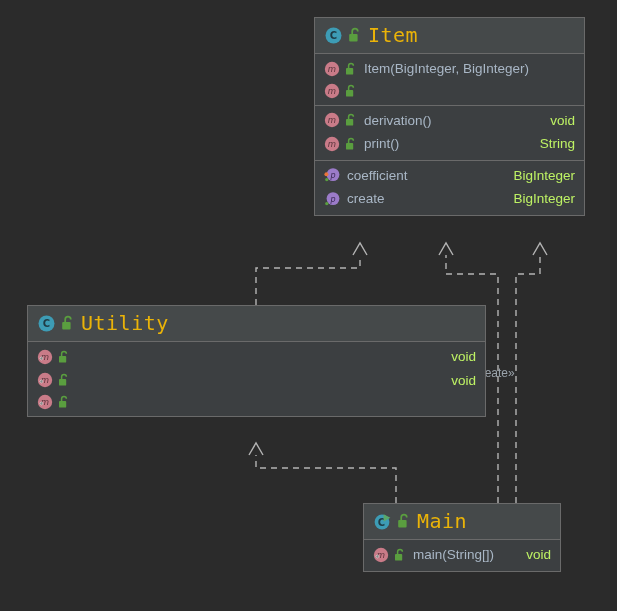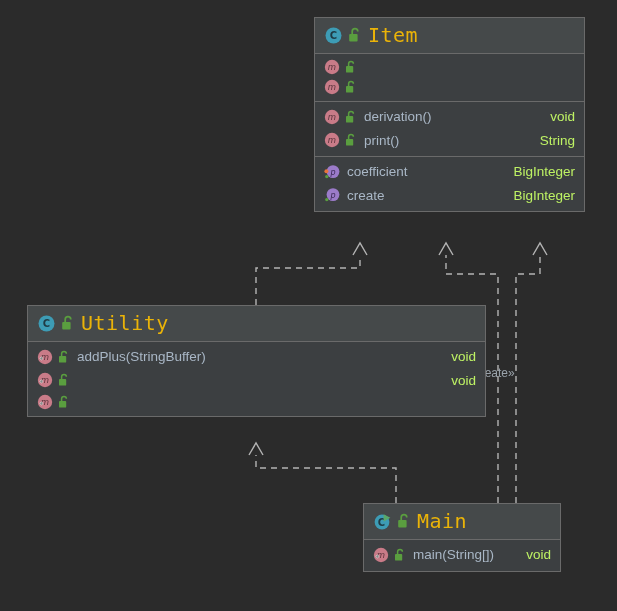--- a/index.html
+++ b/index.html
@@ -168,20 +168,21 @@
             <circle cx="8" cy="8" r="7.2" fill="#c97b88"></circle>
             <text x="8" y="11.3" font-family="DejaVu Sans, sans-serif" font-size="8.5" font-style="italic" fill="#57323a" text-anchor="middle">m</text>
           </svg>
         </span>
         <span class="icn icn-lock">
           <svg viewBox="0 0 12 14">
             <path d="M3.6 6 V3.8 a2.4 2.4 0 0 1 4.8 0" fill="none" stroke="#5a9e3f" stroke-width="1.5"></path>
             <rect x="1" y="6" width="7.2" height="6.6" rx="0.9" fill="#5a9e3f"></rect>
           </svg>
         </span>
+        <span class="member-name pad-name">Item(BigInteger, BigInteger)</span>
         <span class="member-spacer"></span>
         <span class="member-type"></span>
       </div>
       <div class="member-row">
         <span class="icn icn-method">
           <svg viewBox="0 0 16 16">
             <circle cx="8" cy="8" r="7.2" fill="#c97b88"></circle>
             <text x="8" y="11.3" font-family="DejaVu Sans, sans-serif" font-size="8.5" font-style="italic" fill="#57323a" text-anchor="middle">m</text>
           </svg>
         </span>
@@ -288,21 +289,20 @@
             <text x="8" y="11.3" font-family="DejaVu Sans, sans-serif" font-size="8.5" font-style="italic" fill="#57323a" text-anchor="middle">m</text>
             <path d="M2.6 9.4 L4.4 7.8 L6.2 9.4 L4.4 11 Z" fill="#8a8a8a" stroke="#d6d6d6" stroke-width="0.7"></path>
           </svg>
         </span>
         <span class="icn icn-lock">
           <svg viewBox="0 0 12 14">
             <path d="M3.6 6 V3.8 a2.4 2.4 0 0 1 4.8 0" fill="none" stroke="#5a9e3f" stroke-width="1.5"></path>
             <rect x="1" y="6" width="7.2" height="6.6" rx="0.9" fill="#5a9e3f"></rect>
           </svg>
         </span>
-        <span class="member-name pad-name">addPlus(StringBuffer)</span>
         <span class="member-spacer"></span>
         <span class="member-type">void</span>
       </div>
       <div class="member-row">
         <span class="icn icn-method">
           <svg viewBox="0 0 16 16">
             <circle cx="8" cy="8" r="7.2" fill="#c97b88"></circle>
             <text x="8" y="11.3" font-family="DejaVu Sans, sans-serif" font-size="8.5" font-style="italic" fill="#57323a" text-anchor="middle">m</text>
             <path d="M2.6 9.4 L4.4 7.8 L6.2 9.4 L4.4 11 Z" fill="#8a8a8a" stroke="#d6d6d6" stroke-width="0.7"></path>
           </svg>

